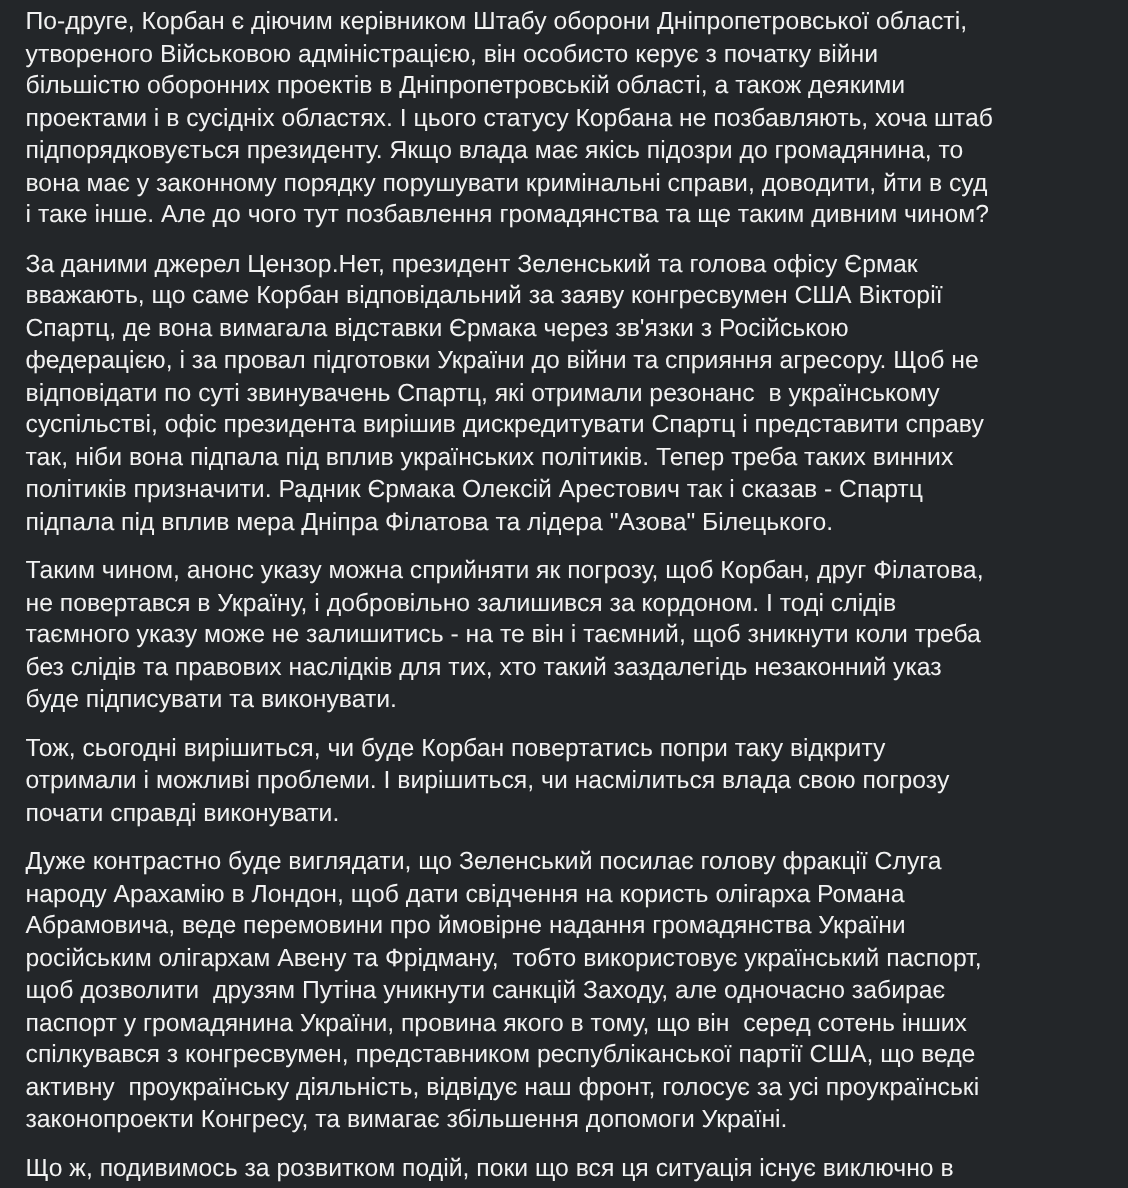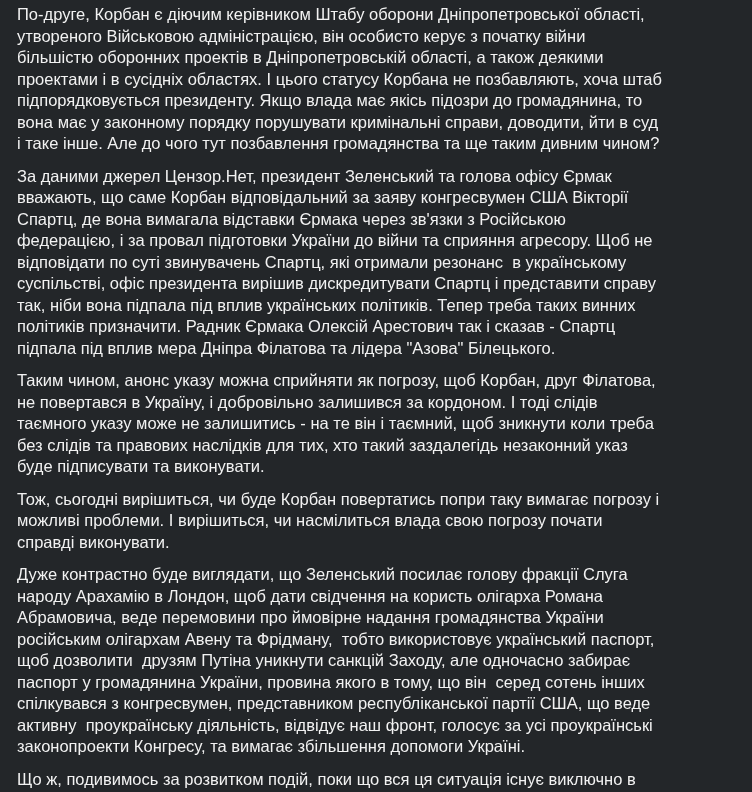--- a/index.html
+++ b/index.html
@@ -31,16 +31,16 @@
       margin-bottom: 0;
     }
   </style>
 </head>
 <body>
 
 <div class="post">
   <p class="para">По-друге, Корбан є діючим керівником Штабу оборони Дніпропетровської області, утвореного Військовою адміністрацією, він особисто керує з початку війни більшістю оборонних проектів в Дніпропетровській області, а також деякими проектами і в сусідніх областях. І цього статусу Корбана не позбавляють, хоча штаб підпорядковується президенту. Якщо влада має якісь підозри до громадянина, то вона має у законному порядку порушувати кримінальні справи, доводити, йти в суд і таке інше. Але до чого тут позбавлення громадянства та ще таким дивним чином?</p>
   <p class="para">За даними джерел Цензор.Нет, президент Зеленський та голова офісу Єрмак вважають, що саме Корбан відповідальний за заяву конгресвумен США Вікторії Спартц, де вона вимагала відставки Єрмака через зв'язки з Російською федерацією, і за провал підготовки України до війни та сприяння агресору. Щоб не відповідати по суті звинувачень Спартц, які отримали резонанс  в українському суспільстві, офіс президента вирішив дискредитувати Спартц і представити справу так, ніби вона підпала під вплив українських політиків. Тепер треба таких винних політиків призначити. Радник Єрмака Олексій Арестович так і сказав - Спартц підпала під вплив мера Дніпра Філатова та лідера "Азова" Білецького.</p>
   <p class="para">Таким чином, анонс указу можна сприйняти як погрозу, щоб Корбан, друг Філатова, не повертався в Україну, і добровільно залишився за кордоном. І тоді слідів таємного указу може не залишитись - на те він і таємний, щоб зникнути коли треба без слідів та правових наслідків для тих, хто такий заздалегідь незаконний указ буде підписувати та виконувати.</p>
-  <p class="para">Тож, сьогодні вирішиться, чи буде Корбан повертатись попри таку вимагає погрозу і можливі проблеми. І вирішиться, чи насмілиться влада свою погрозу почати справді виконувати.</p>
+  <p class="para">Тож, сьогодні вирішиться, чи буде Корбан повертатись попри таку відкриту отримали і можливі проблеми. І вирішиться, чи насмілиться влада свою погрозу почати справді виконувати.</p>
   <p class="para">Дуже контрастно буде виглядати, що Зеленський посилає голову фракції Слуга народу Арахамію в Лондон, щоб дати свідчення на користь олігарха Романа Абрамовича, веде перемовини про ймовірне надання громадянства України російським олігархам Авену та Фрідману,  тобто використовує український паспорт, щоб дозволити  друзям Путіна уникнути санкцій Заходу, але одночасно забирає паспорт у громадянина України, провина якого в тому, що він  серед сотень інших  спілкувався з конгресвумен, представником республіканської партії США, що веде активну  проукраїнську діяльність, відвідує наш фронт, голосує за усі проукраїнські законопроекти Конгресу, та вимагає збільшення допомоги Україні.</p>
   <p class="para">Що ж, подивимось за розвитком подій, поки що вся ця ситуація існує виключно в інформаційному полі, вирішив та аргументи мають бути озвучені зранку.</p>
 </div>
 
 </body></html>

